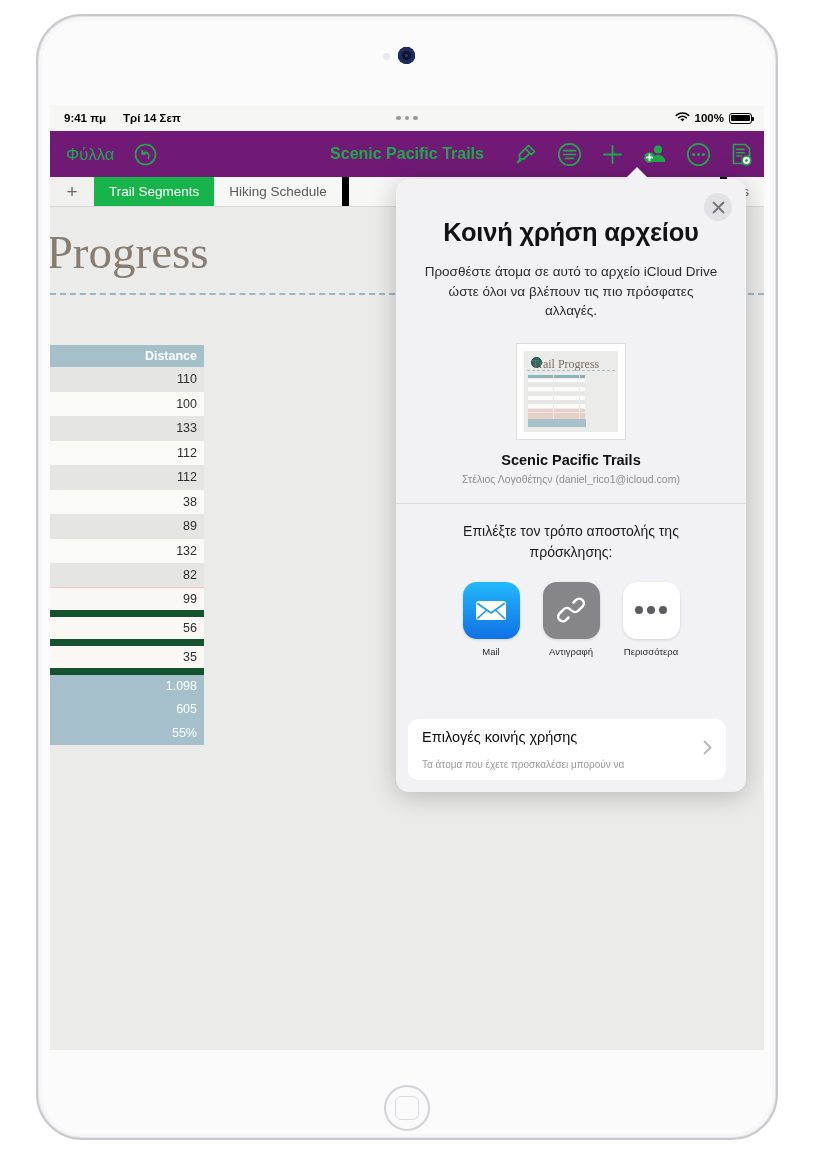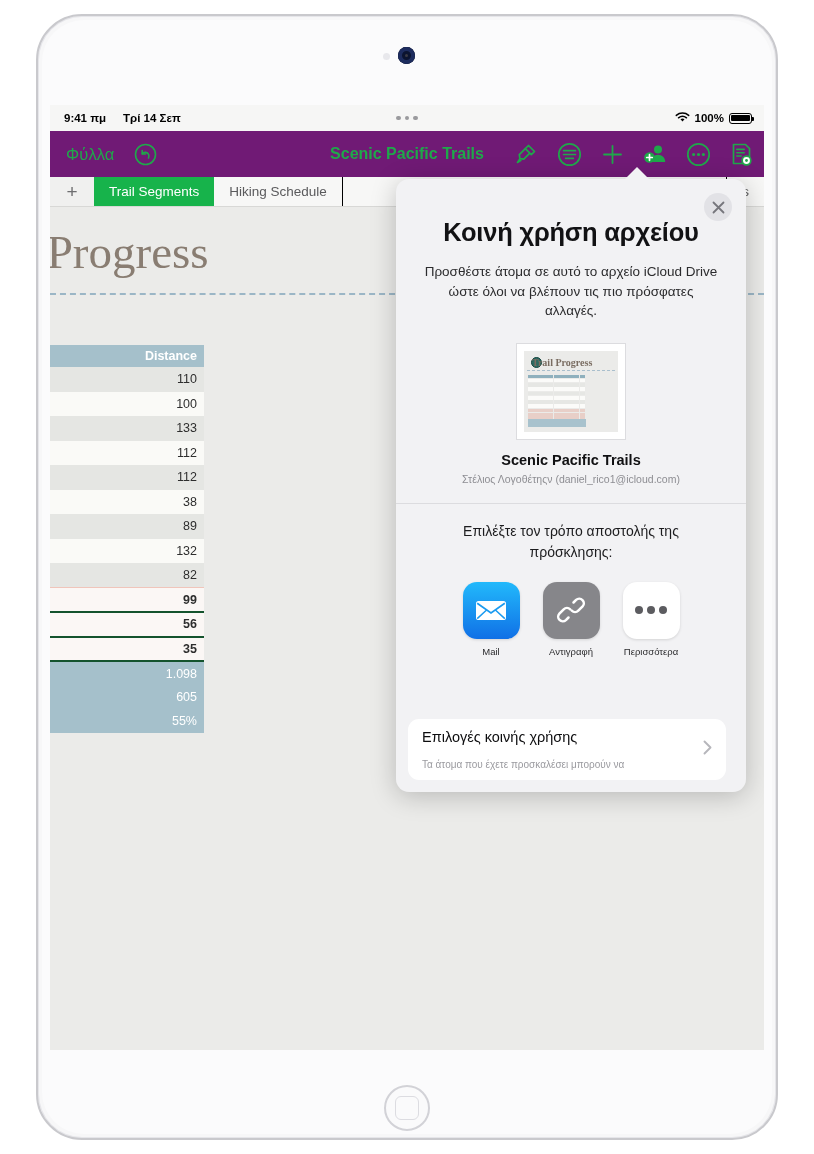--- a/index.html
+++ b/index.html
@@ -122,21 +122,21 @@
     display: flex; align-items: stretch;
     border-bottom: 1px solid #d8d8d6;
   }
   #tab-add {
     width: 44px; display: flex; align-items: center; justify-content: center;
     color: #6e6e70; font-size: 19px; font-weight: 300;
   }
   .tab {
     display: flex; align-items: center; padding: 0 15px;
     font-size: 13.5px; color: #5a5a5c;
-    border-right: 1px solid #000000;
+    border-right: 7px solid #000000;
     background: #f7f7f6;
     white-space: nowrap;
   }
   .tab.active { background: #17b34b; color: #fff; border-right: none; }
 
   
   #canvas {
     position: absolute; left: 0; top: 102px;
     width: 100%; bottom: 0;
     background: #ebebe9;
@@ -160,21 +160,21 @@
     font-size: 12.5px;
     border-collapse: collapse;
   }
   #table th {
     background: #a5c0cb; color: #fff; font-weight: bold;
     padding: 4px 7px; font-size: 12.5px; height: 22px;
   }
   #table td { padding: 4px 7px; height: 24.5px; color: #2e2e2e; }
   #table tr.even td { background: #e5e6e3; }
   #table tr.odd  td { background: #fafaf7; }
-  #table tr.hl td { background: #fbf7f5; border-top: 1px solid #f0c5bb; border-bottom: 2px solid #14532d; font-weight: bold; }
+  #table tr.hl td { background: #fbf7f5; border-top: 1px solid #f0c5bb; border-bottom: 7px solid #14532d; }
   #table tr.sum td { background: #a5c0cb; color: #fff; height: 24px; }
   #table .num { text-align: right; }
   #table .nm  { text-align: left; white-space: nowrap; }
 
   
   #popover {
     position: absolute;
     left: 346px; top: 74px;
     width: 350px; height: 613px;
     background: #f2f2f4;
@@ -214,21 +214,21 @@
     padding: 7px; position: relative;
   }
   #thumb-inner { width: 100%; height: 100%; background: #ebebe9; position: relative; overflow: hidden; }
   #thumb-logo {
     position: absolute; left: 7px; top: 6px;
     width: 11px; height: 11px; border-radius: 50%;
     background: #2e6b63; border: 1.5px solid #12443d;
   }
   #thumb-title {
     position: absolute; left: 8px; top: 6px;
-    font-family: "Liberation Serif", serif; font-size: 10px; color: #7a6d62; font-weight: bold;
+    font-family: "Liberation Serif", serif; font-size: 12px; color: #7a6d62;
   }
   #thumb-rule { position: absolute; left: 3px; right: 3px; top: 19px; border-top: 1px dashed #a9bfcd; }
   #thumb-tbl { position: absolute; left: 4px; top: 24px; width: 58px; }
   .tr-row { height: 3.6px; margin-bottom: .7px; display: flex; }
   .tr-row i { display: block; height: 100%; }
   #thumb-foot { position: absolute; left: 4px; top: 68px; width: 58px; height: 8px; background: #a8c2cd; }
   #doc-name { margin-top: 12px; font-size: 14.5px; font-weight: bold; color: #101012; }
   #doc-owner { margin-top: 5px; font-size: 10.5px; color: #8e8e93; }
   #pop-divider { margin: 18px 0 0; height: 1px; background: #dcdcdf; }
   #pop-choose {

